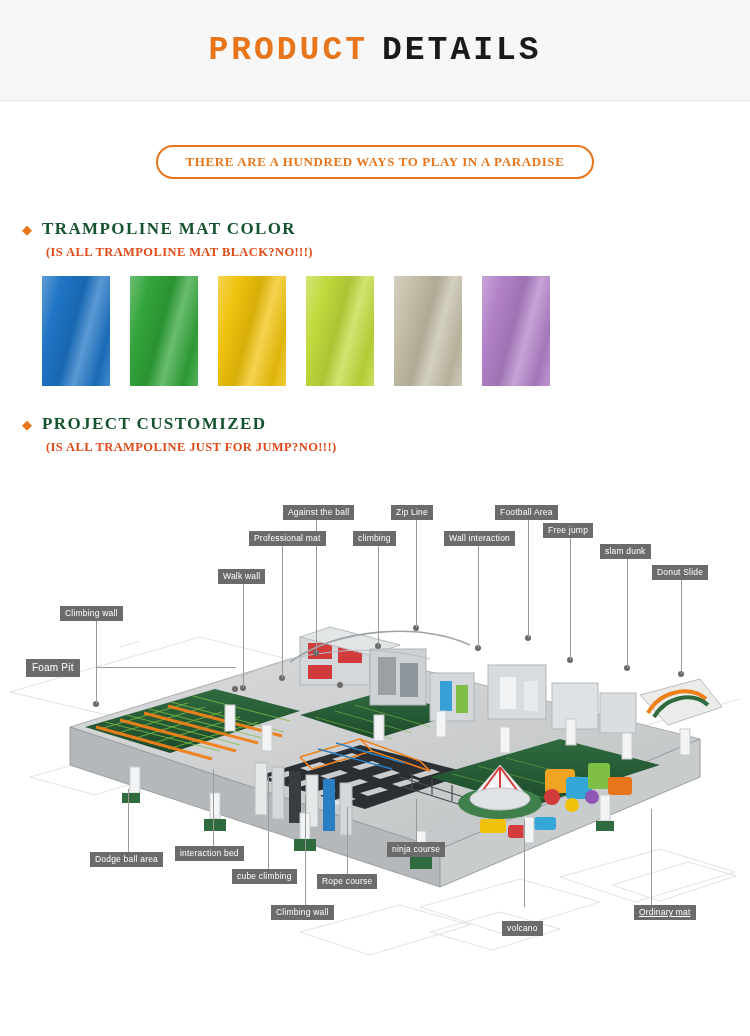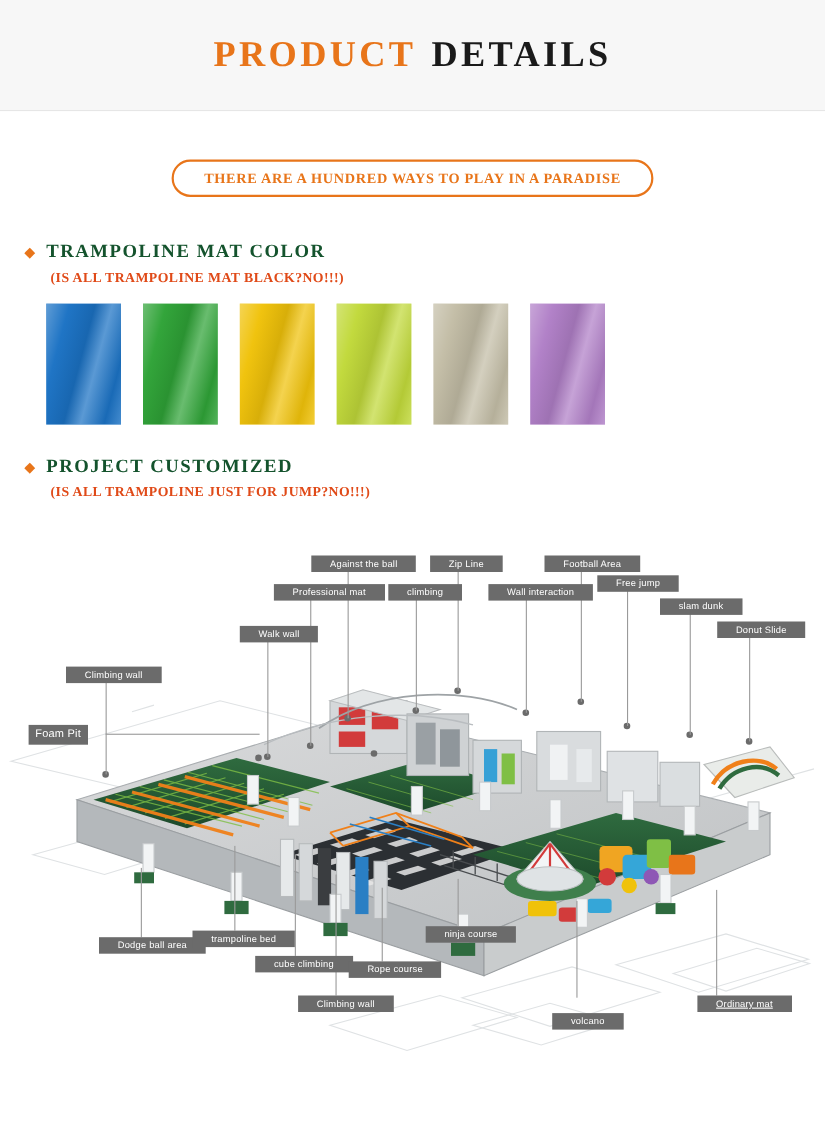--- a/index.html
+++ b/index.html
@@ -18,21 +18,21 @@
   
   .header {
     height: 100px;
     background: #f7f7f7;
     border-bottom: 1px solid #e6e6e6;
     display: flex;
     align-items: center;
     justify-content: center;
   }
   .header-title {
-    font-family: Liberation Serif, serif;
+    font-family: Liberation Mono, monospace;
     font-size: 33px;
     font-weight: bold;
     letter-spacing: 1px;
   }
   .header-title .word1 {
     color: #e8751a;
     letter-spacing: 3px;
   }
   .header-title .word2 {
     color: #1a1a1a;
@@ -133,21 +133,21 @@
     position: absolute;
     left: 0; top: 0;
     width: 750px; height: 520px;
   }
   .label {
     position: absolute;
     background: #6b6b6b;
     color: #ffffff;
     font-size: 8.5px;
     font-family: "Liberation Sans", sans-serif;
-    padding: 3px 17px;
+    padding: 3px 5px;
     white-space: nowrap;
     line-height: 1;
     letter-spacing: 0.2px;
   }
   .leader {
     position: absolute;
     background: #9a9a9a;
     width: 1px;
   }
   .leader-h {
@@ -426,20 +426,20 @@
   <div class="label" style="left:353px; top:54px;">climbing</div>
   <div class="label" style="left:444px; top:54px;">Wall interaction</div>
   <div class="label" style="left:543px; top:46px;">Free jump</div>
   <div class="label" style="left:600px; top:67px;">slam dunk</div>
   <div class="label" style="left:218px; top:92px;">Walk wall</div>
   <div class="label" style="left:652px; top:88px;">Donut Slide</div>
   <div class="label" style="left:60px;  top:129px;">Climbing wall</div>
   <div class="label" style="left:26px;  top:182px; font-size:10px; padding:4px 6px;">Foam Pit</div>
 
   <div class="label" style="left:90px;  top:375px;">Dodge ball area</div>
-  <div class="label" style="left:175px; top:369px;">trampoline bed</div>
+  <div class="label" style="left:175px; top:369px;">interaction bed</div>
   <div class="label" style="left:232px; top:392px;">cube   climbing</div>
   <div class="label" style="left:271px; top:428px;">Climbing wall</div>
   <div class="label" style="left:317px; top:397px;">Rope course</div>
   <div class="label" style="left:387px; top:365px;">ninja course</div>
   <div class="label" style="left:502px; top:444px;">volcano</div>
   <div class="label" style="left:634px; top:428px;text-decoration:underline;">Ordinary mat</div>
 </div>
 
 </body></html>

